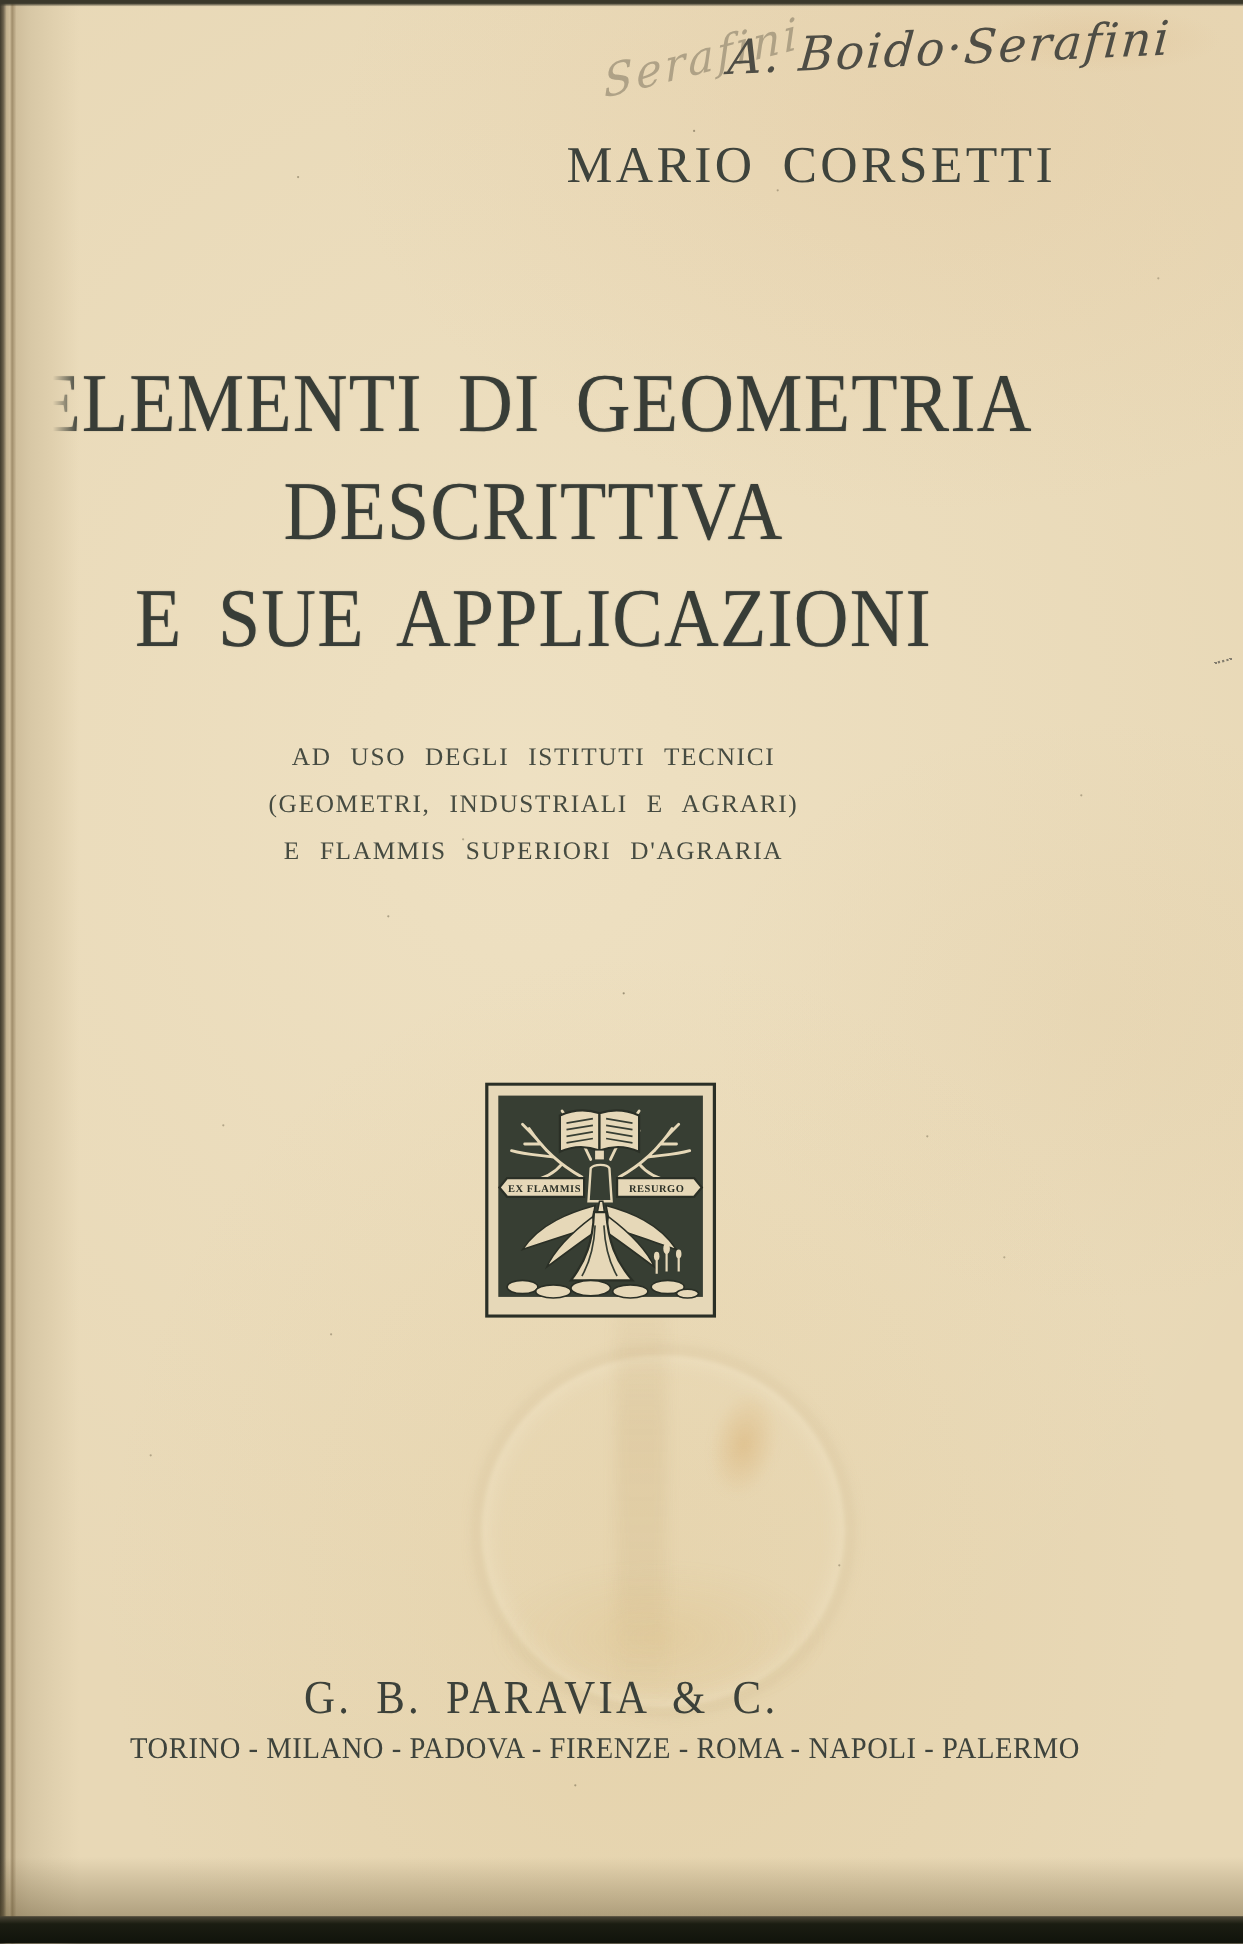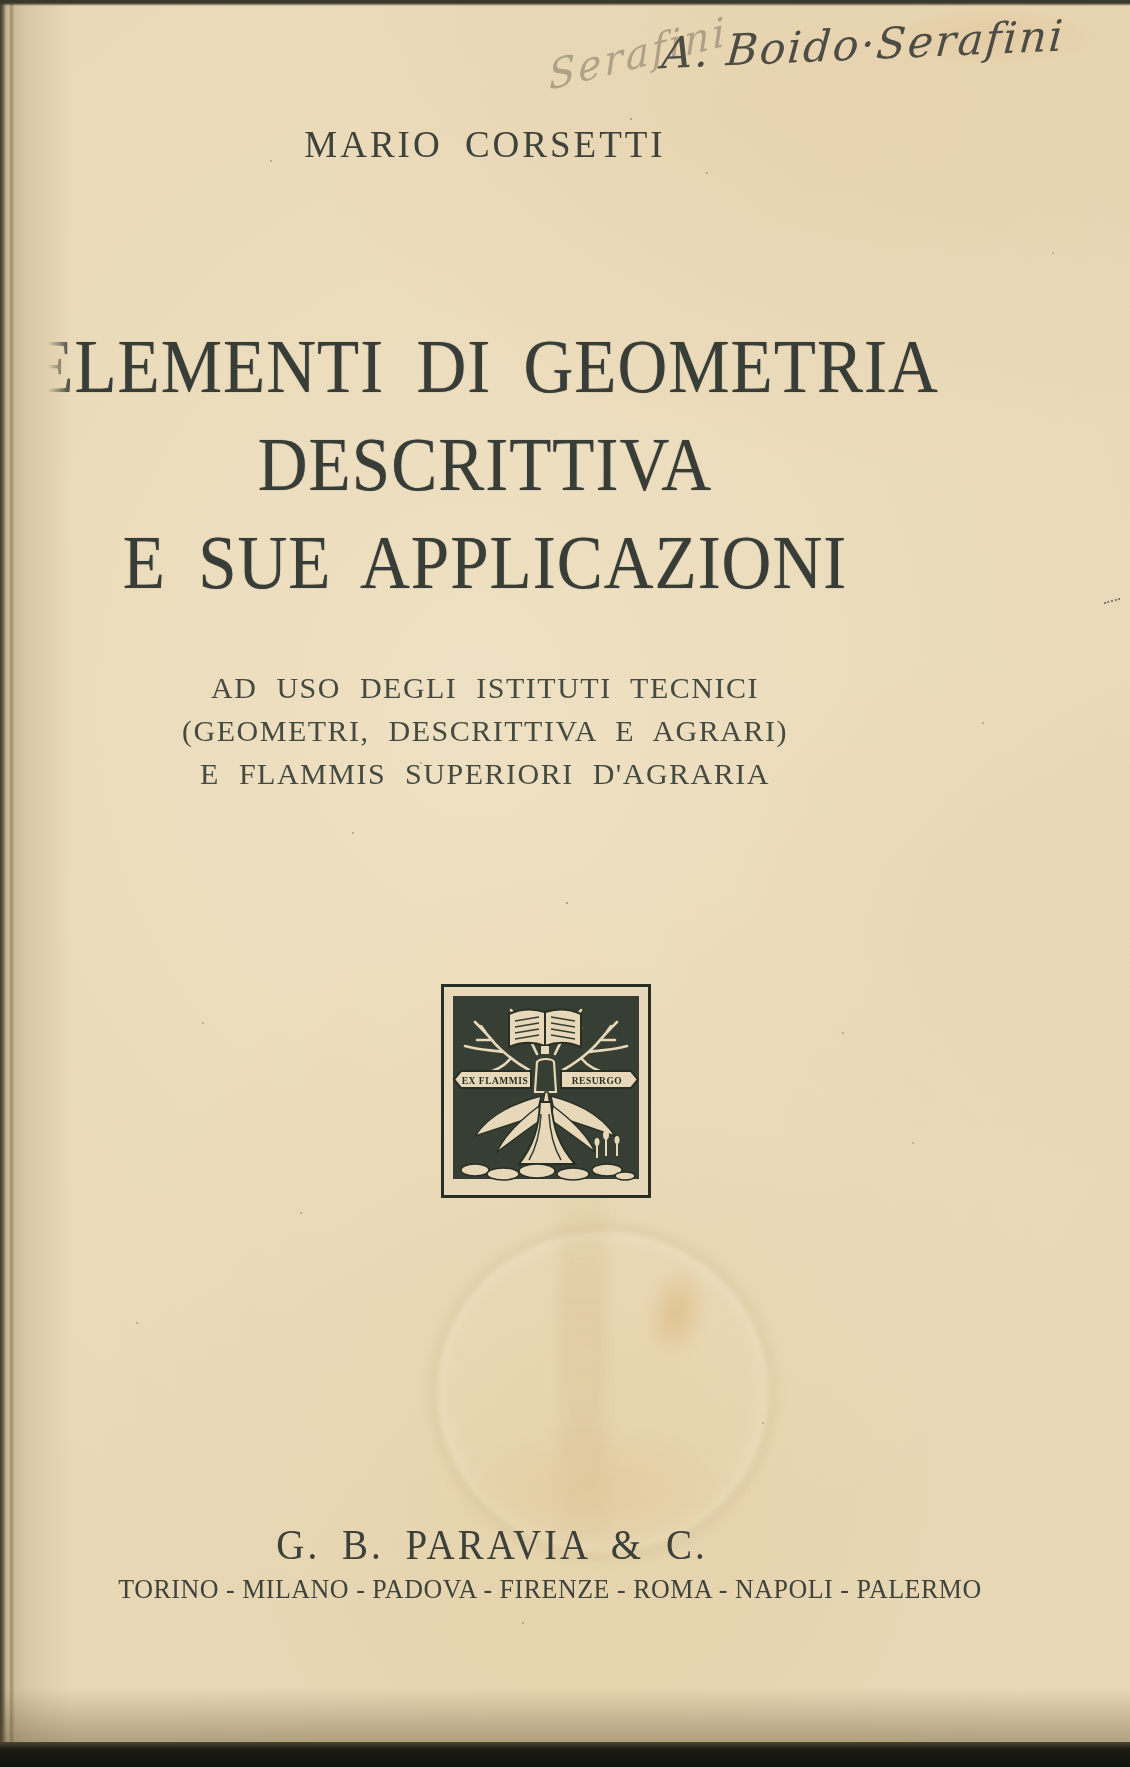--- a/index.html
+++ b/index.html
@@ -46,33 +46,33 @@
   .ink{
     position:absolute;left:664px;top:28px;
     font-family:"DejaVu Serif",serif;font-style:italic;
     font-size:43px;color:#4e4d45;
     transform:rotate(-2.5deg) skewX(-7deg);transform-origin:left top;
     letter-spacing:2px;white-space:nowrap;
   }
   
   .author{
     position:absolute;left:10px;top:123px;width:950px;
-    text-align:center;font-size:37px;letter-spacing:3px;word-spacing:10px;
+    text-align:right;font-size:47px;letter-spacing:3px;word-spacing:10px;
     color:#3e433c;
   }
   .title{
     position:absolute;left:10px;top:318px;width:950px;
     text-align:center;font-size:69px;line-height:89px;
     letter-spacing:1px;word-spacing:14px;color:#383d37;
     transform:scaleY(1.10);transform-origin:center top;
     text-shadow:0 0 1px rgba(56,61,55,0.55);
   }
   .subtitle{
     position:absolute;left:10px;top:666px;width:950px;
-    text-align:center;font-size:30px;line-height:43px;
+    text-align:center;font-size:23px;line-height:43px;
     letter-spacing:1.5px;word-spacing:10px;color:#464b41;
   }
   .emblem{position:absolute;left:441px;top:984px;width:210px;height:214px;}
   .emblem text{
     font-family:"Liberation Serif",serif;font-weight:bold;
     font-size:9.5px;letter-spacing:0.5px;fill:#2a2f26;
   }
   .publisher-name{
     position:absolute;left:12px;top:1519px;width:960px;
     text-align:center;font-size:39px;letter-spacing:3px;word-spacing:9px;
@@ -147,21 +147,21 @@
   <div class="author">MARIO CORSETTI</div>
 
   <div class="title">
     <div>ELEMENTI DI GEOMETRIA</div>
     <div>DESCRITTIVA</div>
     <div>E SUE APPLICAZIONI</div>
   </div>
 
   <div class="subtitle">
     <div>AD USO DEGLI ISTITUTI TECNICI</div>
-    <div>(GEOMETRI, DESCRITTIVA E AGRARI)</div>
+    <div>(GEOMETRI, INDUSTRIALI E AGRARI)</div>
     <div>E FLAMMIS SUPERIORI D'AGRARIA</div>
   </div>
 
   <svg class="emblem" viewBox="0 0 210 214" width="210" height="214">
     <rect x="1.5" y="1.5" width="207" height="211" fill="#e6d8b8" stroke="#2a2f26" stroke-width="3"></rect>
     <rect x="12" y="12" width="186" height="183" fill="#373e33"></rect>
 
     <g stroke="#e6d8b8" stroke-width="2.6" fill="none" stroke-linecap="round">
       <path d="M88,86 C70,76 52,60 40,42 M56,62 C48,52 42,46 34,38 M62,68 C50,66 38,66 24,62 M50,56 L36,56 M70,74 C62,84 52,88 40,90 M96,70 C88,52 80,40 70,26 M80,46 L70,44 M86,56 L74,58"></path>
       <path d="M122,86 C140,76 158,60 170,42 M154,62 C162,52 168,46 176,38 M148,68 C160,66 172,66 186,62 M160,56 L174,56 M140,74 C148,84 158,88 170,90 M114,70 C122,52 130,40 140,26 M130,46 L140,44 M124,56 L136,58"></path>

